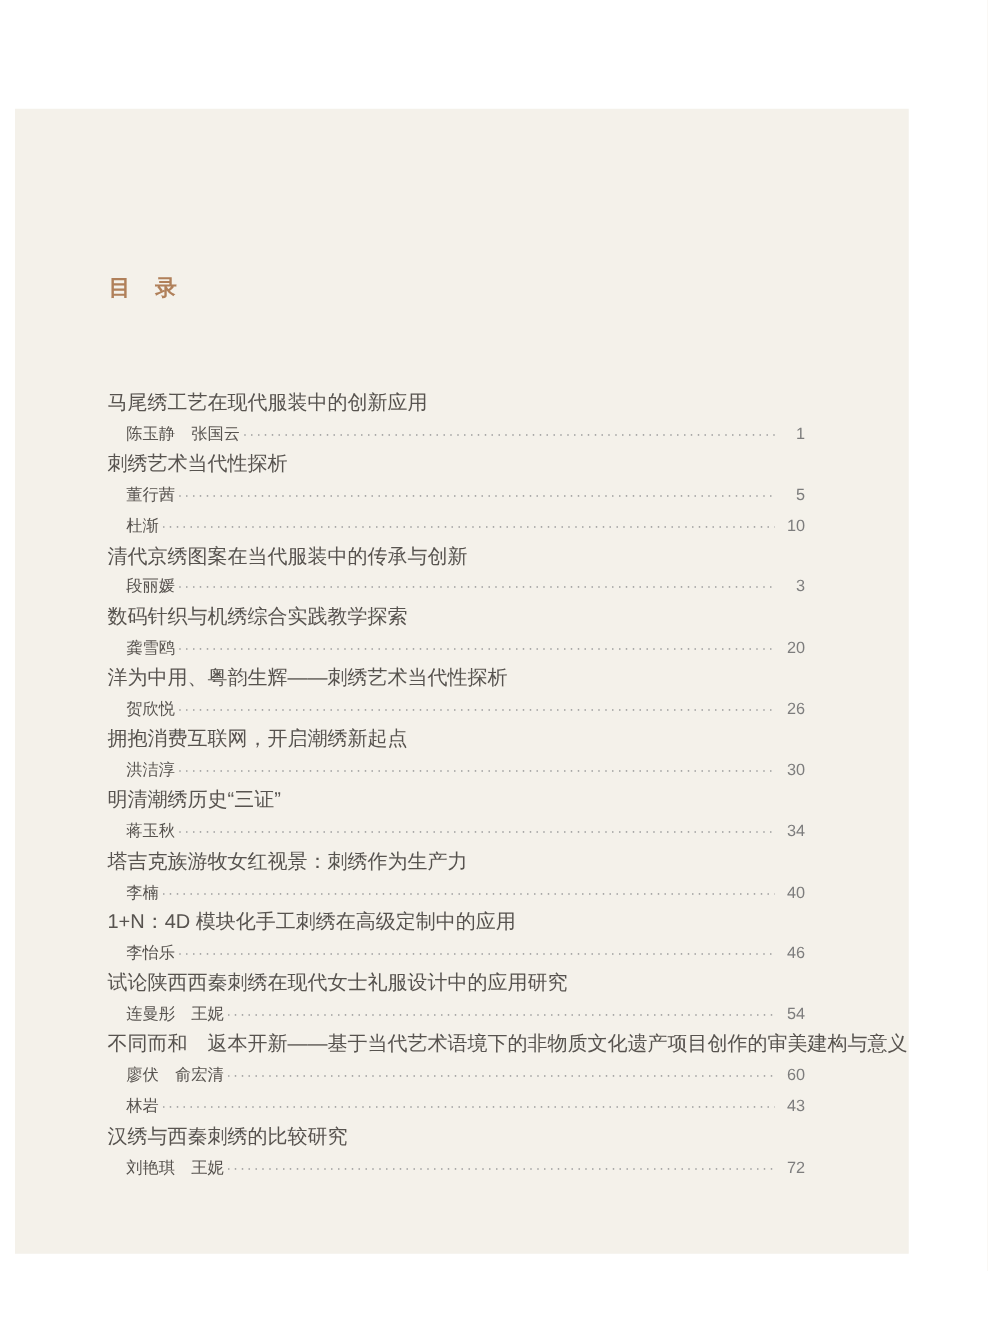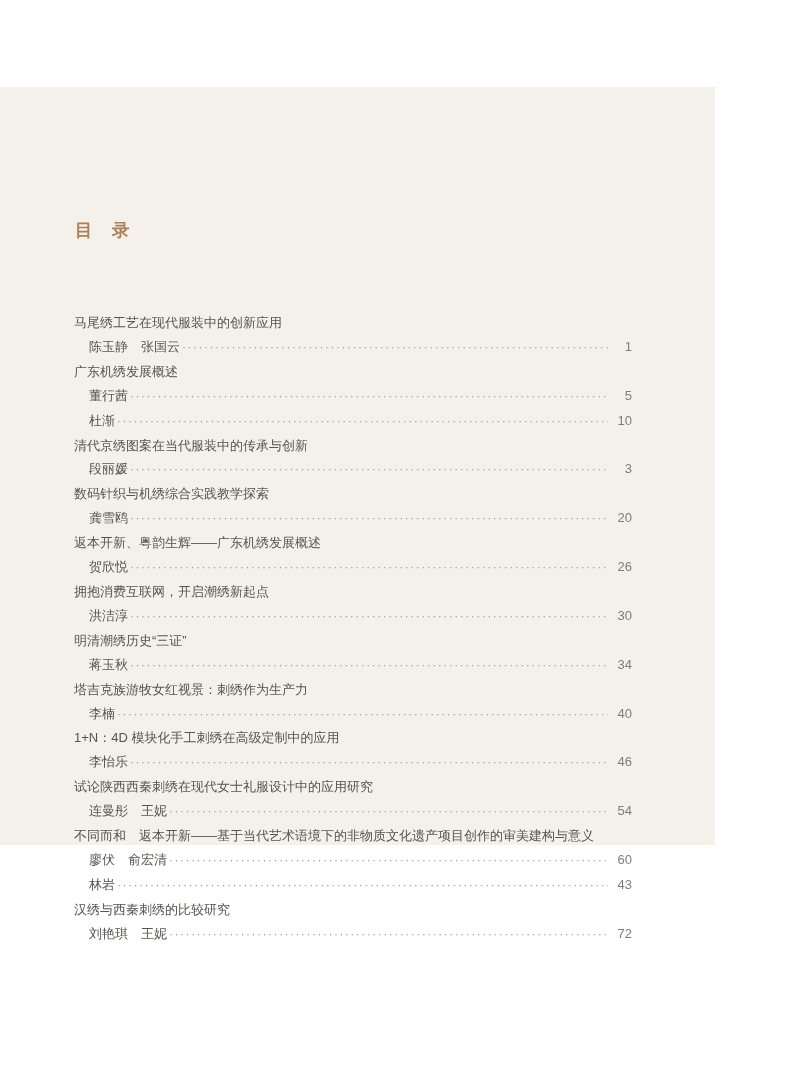--- a/index.html
+++ b/index.html
@@ -5,40 +5,40 @@
   html, body { margin: 0; padding: 0; }
   body {
     width: 790px; height: 1072px;
     background: #ffffff;
     font-family: "Liberation Sans", "DejaVu Sans", sans-serif;
     position: relative;
     overflow: hidden;
   }
   .panel {
     position: absolute;
-    left: 0; top: 87px;
-    width: 715px; height: 758px;
+    left: 12px; top: 87px;
+    width: 715px; height: 916px;
     background: #f4f1ea;
   }
   .heading {
     position: absolute;
     left: 75px; top: 131px;
     margin: 0;
     font-size: 17.5px;
     font-weight: 600;
     color: #b0805a;
     letter-spacing: 1px;
   }
   .entries {
     position: absolute;
     left: 74px; top: 224px;
     width: 558px;
   }
   .entry-title {
-    font-size: 13px;
+    font-size: 16px;
     line-height: 23.9px;
     color: #57534f;
     white-space: nowrap;
   }
   .entry-line {
     display: flex;
     align-items: baseline;
     font-size: 13px;
     line-height: 23.9px;
     color: #57534f;
@@ -72,21 +72,21 @@
     <div class="entry">
       <div class="entry-title">马尾绣工艺在现代服装中的创新应用</div>
       <div class="entry-line">
         <span class="authors">陈玉静　张国云</span>
         <span class="leader">············································································································································································································································································································</span>
         <span class="pagenum">1</span>
       </div>
     </div>
 
     <div class="entry">
-      <div class="entry-title">广东机绣发展概述</div>
+      <div class="entry-title">刺绣艺术当代性探析</div>
       <div class="entry-line">
         <span class="authors">董行茜</span>
         <span class="leader">············································································································································································································································································································</span>
         <span class="pagenum">5</span>
       </div>
     </div>
 
     <div class="entry">
       <div class="entry-line">
         <span class="authors">杜渐</span>
@@ -107,21 +107,21 @@
     <div class="entry">
       <div class="entry-title">数码针织与机绣综合实践教学探索</div>
       <div class="entry-line">
         <span class="authors">龚雪鸥</span>
         <span class="leader">············································································································································································································································································································</span>
         <span class="pagenum">20</span>
       </div>
     </div>
 
     <div class="entry">
-      <div class="entry-title">返本开新、粤韵生辉——广东机绣发展概述</div>
+      <div class="entry-title">洋为中用、粤韵生辉——刺绣艺术当代性探析</div>
       <div class="entry-line">
         <span class="authors">贺欣悦</span>
         <span class="leader">············································································································································································································································································································</span>
         <span class="pagenum">26</span>
       </div>
     </div>
 
     <div class="entry">
       <div class="entry-title">拥抱消费互联网，开启潮绣新起点</div>
       <div class="entry-line">

